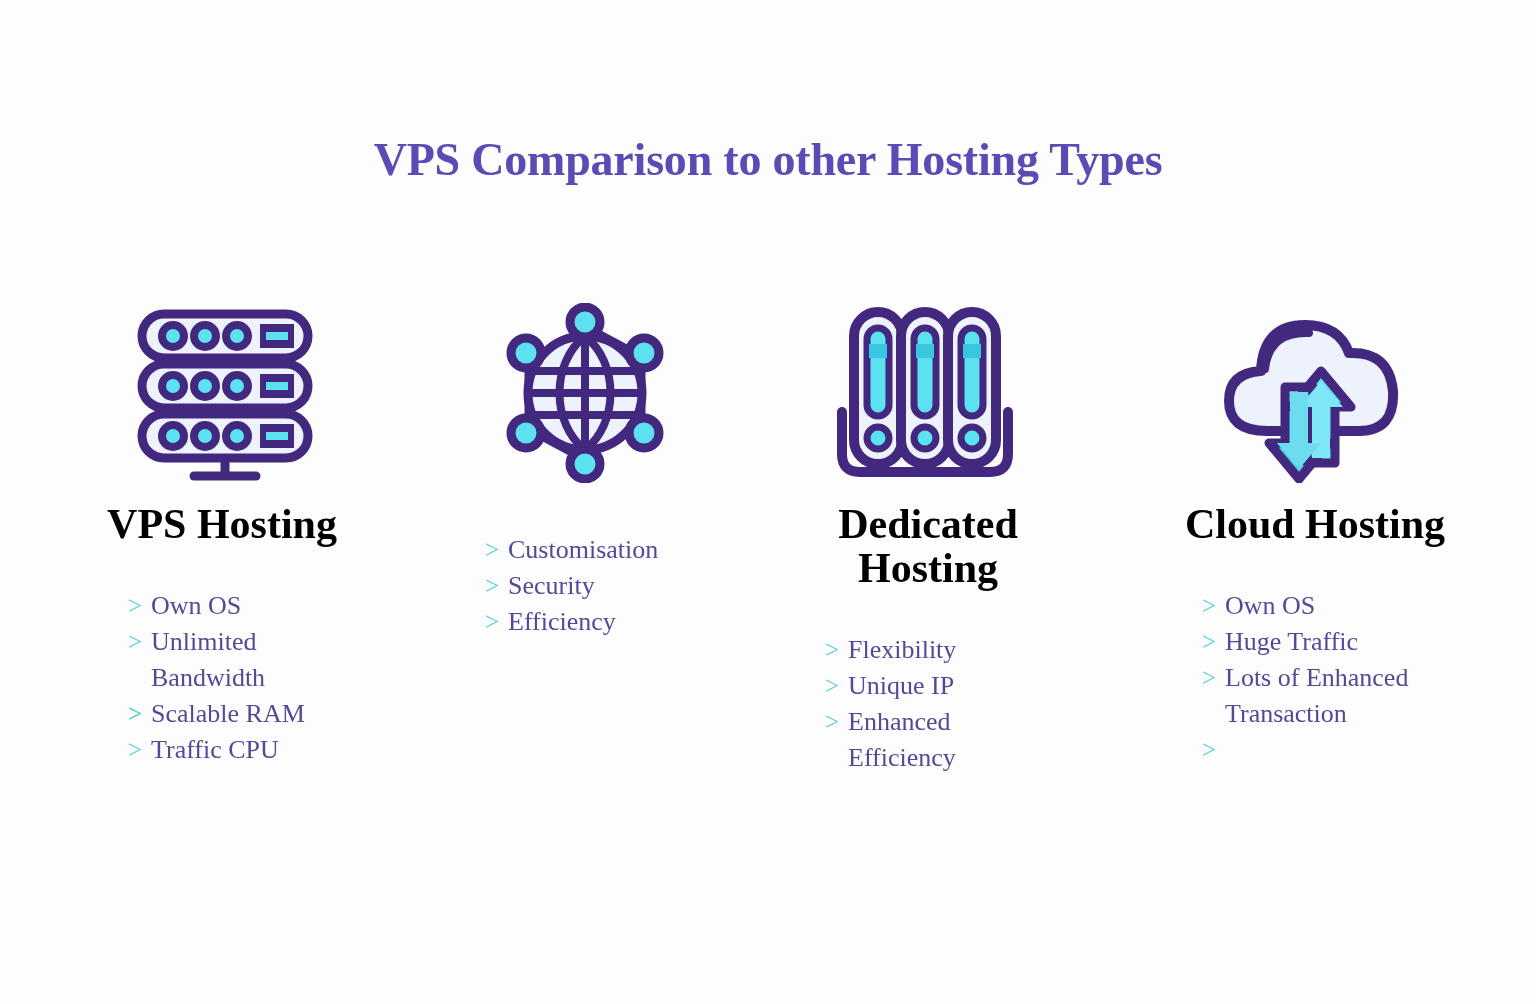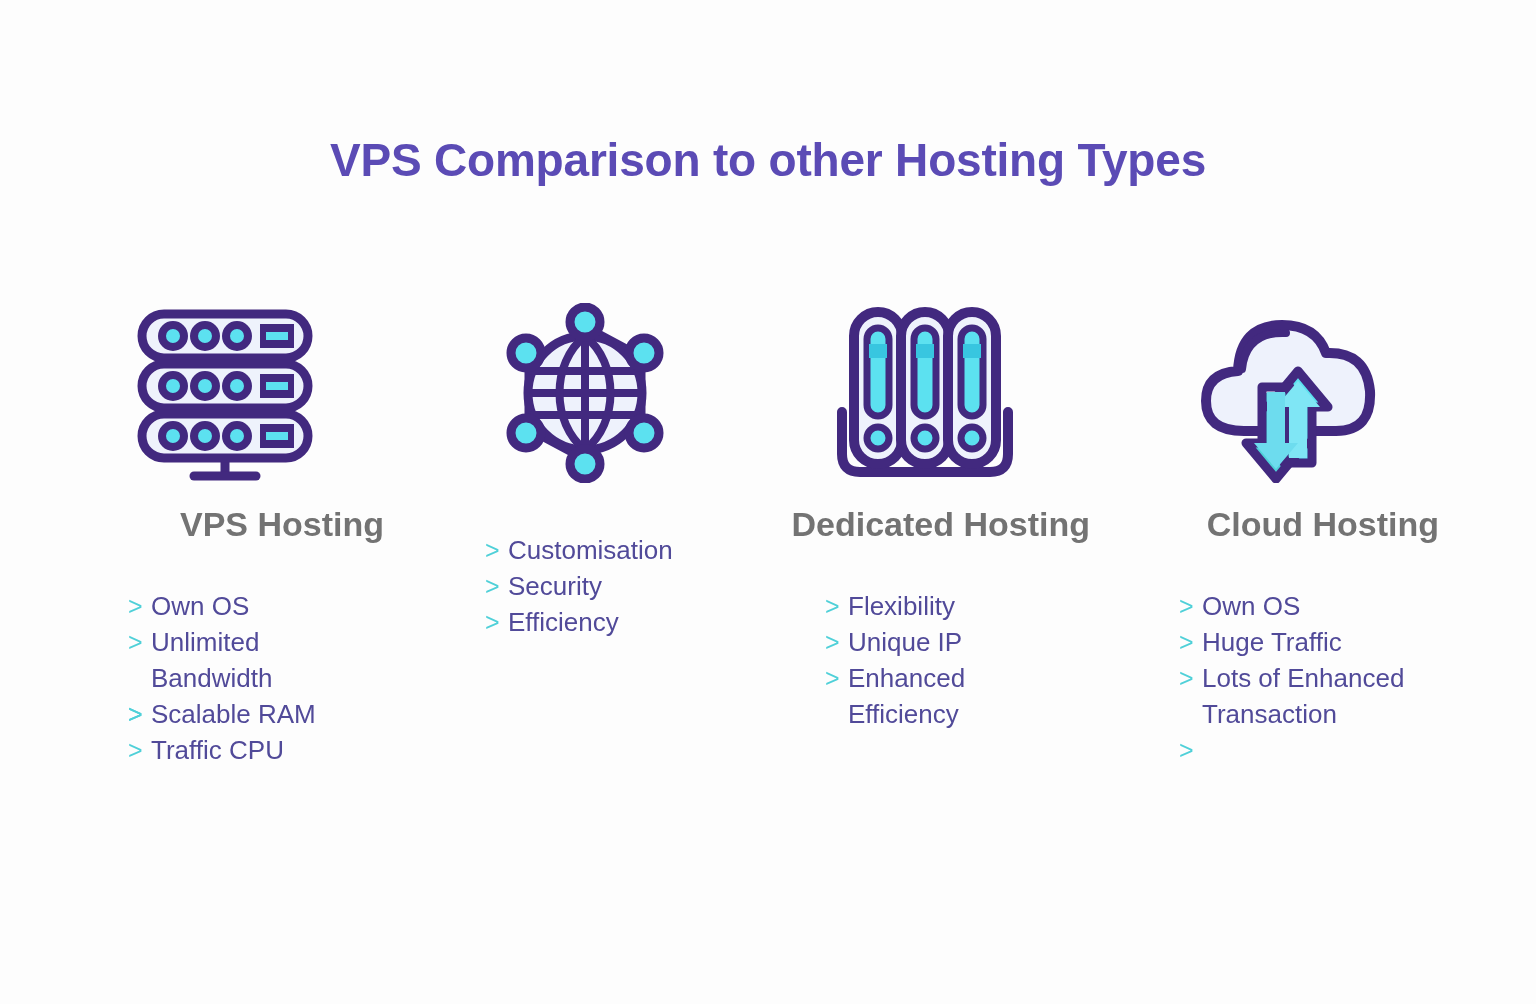--- a/index.html
+++ b/index.html
@@ -11,20 +11,21 @@
     height: 1004px;
     background: #fdfdfd;
     font-family: "Liberation Sans", sans-serif;
     overflow: hidden;
   }
   #page {
     position: relative;
     width: 1536px;
     height: 1004px;
     background: #fdfdfd;
+    font-family: Liberation Serif, serif;
   }
 
   
   #title {
     position: absolute;
     top: 133px;
     left: 0;
     width: 1536px;
     text-align: center;
     font-size: 46px;
@@ -36,39 +37,39 @@
 
   
   .column {
     position: absolute;
     top: 295px;
     width: 330px;
   }
   #col-0 { left: 60px; }
   #col-1 { left: 415px; }
   #col-2 { left: 760px; }
-  #col-3 { left: 1109px; }
+  #col-3 { left: 1132px; }
 
   .icon-wrap {
     height: 195px;
     display: flex;
     align-items: center;
     justify-content: center;
   }
   #col-0 .icon-wrap { padding-left: 0px; }
   #col-1 .icon-wrap { padding-left: 10px; }
   #col-2 .icon-wrap { padding-left: 0px; }
   #col-3 .icon-wrap { padding-left: 30px; }
 
   .card-heading {
-    text-align: right;
-    font-size: 34px;
+    text-align: center;
+    font-size: 42px;
     font-weight: bold;
     line-height: 44px;
-    color: #737373;
+    color: #000000;
     margin-top: 12px;
   }
   #col-0 .card-heading { padding-right: 6px; }
   #col-1 .card-heading { padding-left: 6px; }
   #col-2 .card-heading { padding-left: 6px; }
   #col-3 .card-heading { padding-left: 36px; }
 
   .feature-list {
     margin: 0;
     padding: 0;

